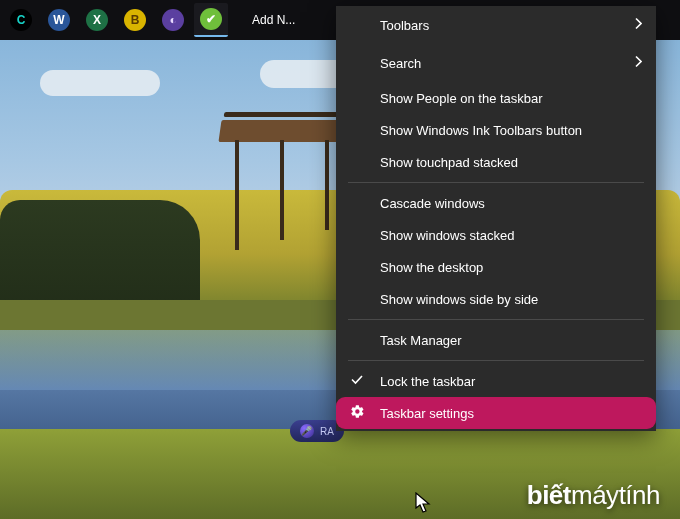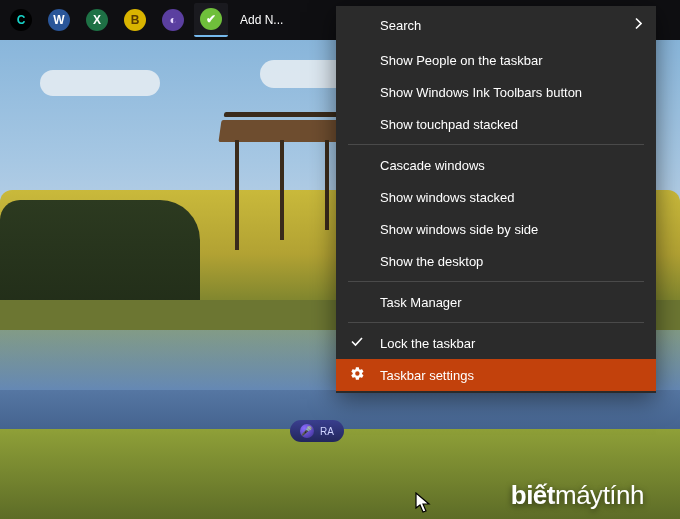--- a/index.html
+++ b/index.html
@@ -24,35 +24,35 @@
   .pier .rail { position:absolute; left:34px; top:-8px; width:146px; height:5px; background:#3a2b1b; border-radius:2px; transform: skewX(-8deg); }
   .pier .leg { position:absolute; width:4px; background:#3a2b1b; top:20px; }
   .pier .leg.l1 { left:45px; height:110px; }
   .pier .leg.l2 { left:90px; height:100px; }
   .pier .leg.l3 { left:135px; height:90px; }
   .pier .leg.l4 { left:168px; height:80px; }
 
   .taskbar { position:absolute; left:0; right:0; top:0; height:40px; background:#0f0f12; display:flex; align-items:center; padding:0 4px; gap:4px; }
   .task-item { width:34px; height:34px; display:flex; align-items:center; justify-content:center; border-radius:2px; color:#fff; }
   .task-item.active { background:#1a1a1f; border-bottom:2px solid #76b9ed; }
-  .task-label { color:#fff; font-size:12px; margin-left:8px; }
+  .task-label { color:#fff; font-size:12px; margin-left:20px; }
   .app-circle { width:22px; height:22px; border-radius:50%; display:flex; align-items:center; justify-content:center; font-size:12px; font-weight:bold; }
 
   .context-menu { position:absolute; right:24px; top:6px; width:320px; background:#2b2b2b; color:#fff; font-size:13px; box-shadow:0 6px 24px rgba(0,0,0,.5); padding-bottom:2px; }
   .menu-item { position:relative; display:flex; align-items:center; height:32px; padding:0 18px 0 44px; cursor:default; }
   .menu-item .arrow { position:absolute; right:14px; top:50%; transform:translateY(-50%); }
-  .menu-item.hover { background:#c2410c; }
+  .menu-item.hover { background:#be185d;border-radius:9px; }
   .menu-sep { height:1px; background:#4a4a4a; margin:4px 12px; }
   .check { position:absolute; left:14px; top:50%; transform:translateY(-50%); }
   .gear { position:absolute; left:14px; top:50%; transform:translateY(-50%); }
   .tall { height:38px; }
 
   .cursor { position:absolute; width:16px; height:22px; pointer-events:none; }
 
-  .watermark { position:absolute; right:36px; bottom:8px; color:#fff; font-weight:700; font-size:26px; letter-spacing:-0.5px; text-shadow:0 2px 6px rgba(0,0,0,.6); font-family:Arial,sans-serif; }
+  .watermark { position:absolute; right:20px; bottom:8px; color:#fff; font-weight:700; font-size:26px; letter-spacing:-0.5px; text-shadow:0 2px 6px rgba(0,0,0,.6); font-family:Arial,sans-serif; }
   .watermark .thin { font-weight:300; }
   .watermark .thin2 { font-weight:400; }
 
   .pill { position:absolute; left:290px; top:420px; display:flex; align-items:center; gap:6px; background:linear-gradient(#3a3f8f,#22265c); color:#cfd4ff; font-size:10px; padding:4px 10px; border-radius:14px; }
   .pill .mic { width:14px; height:14px; border-radius:50%; background:radial-gradient(circle at 30% 30%, #8a6cff, #3b2e8f); display:flex; align-items:center; justify-content:center; font-size:9px; }
 </style>
 </head>
 <body>
 
 <div class="screen">
@@ -104,20 +104,26 @@
       <span class="task-label">Add N...</span>
     </div>
 
   <div class="pill">
     <span class="mic">🎤</span>
     <span>RA</span>
   </div>
 
   <div class="context-menu" id="menu">
       <div class="menu-item tall">
+        <span>Toolbars</span>
+        <span class="arrow"><svg width="8" height="12" viewBox="0 0 8 12">
+            <path d="M2 1 L7 6 L2 11" stroke="#fff" stroke-width="1.6" fill="none"></path>
+          </svg></span>
+      </div>
+      <div class="menu-item tall">
         <span>Search</span>
         <span class="arrow"><svg width="8" height="12" viewBox="0 0 8 12">
             <path d="M2 1 L7 6 L2 11" stroke="#fff" stroke-width="1.6" fill="none"></path>
           </svg></span>
       </div>
       <div class="menu-item">
         <span>Show People on the taskbar</span>
       </div>
       <div class="menu-item">
         <span>Show Windows Ink Toolbars button</span>
@@ -126,24 +132,24 @@
         <span>Show touchpad stacked</span>
       </div>
       <div class="menu-sep"></div>
       <div class="menu-item">
         <span>Cascade windows</span>
       </div>
       <div class="menu-item">
         <span>Show windows stacked</span>
       </div>
       <div class="menu-item">
-        <span>Show windows side by side</span>
+        <span>Show the desktop</span>
       </div>
       <div class="menu-item">
-        <span>Show the desktop</span>
+        <span>Show windows side by side</span>
       </div>
       <div class="menu-sep"></div>
       <div class="menu-item">
         <span>Task Manager</span>
       </div>
       <div class="menu-sep"></div>
       <div class="menu-item">
         <span class="check"><svg width="14" height="14" viewBox="0 0 14 14">
             <path d="M2 7 L5.5 10.5 L12 3.5" stroke="#fff" stroke-width="1.6" fill="none"></path>
           </svg></span>

